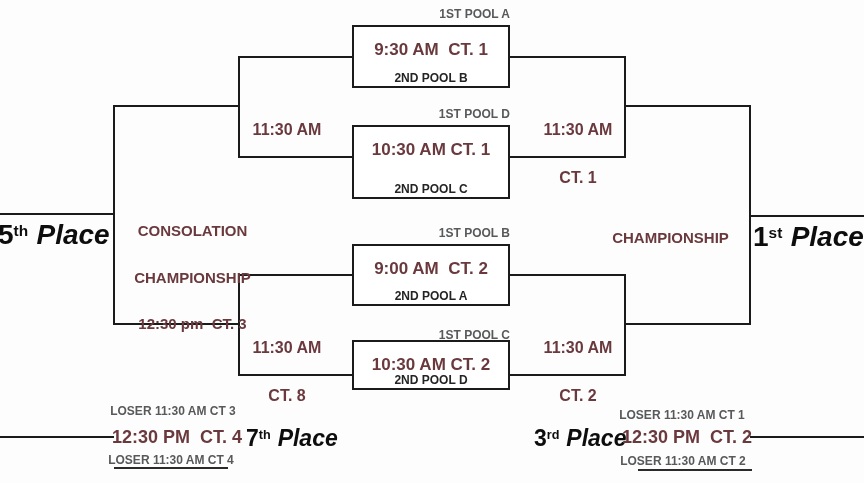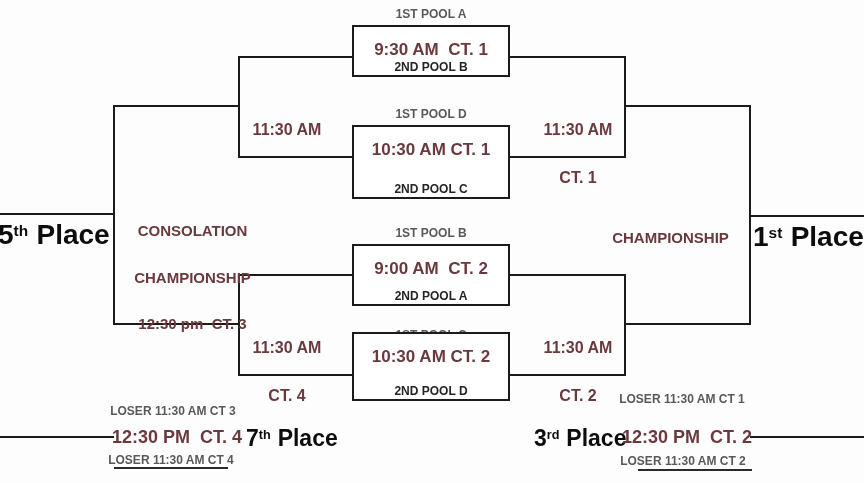--- a/index.html
+++ b/index.html
@@ -25,42 +25,42 @@
     position:absolute;top:13px;left:0;right:0;
     text-align:center;color:#6a393d;font-weight:bold;font-size:17px;line-height:20px;
     white-space:pre;
   }
   .match-seed{
     position:absolute;bottom:1px;left:0;right:0;
     text-align:center;color:#242424;font-weight:bold;font-size:12px;
   }
   .pool-label{
     position:absolute;left:352px;width:158px;
-    text-align:center;color:#58595b;font-weight:bold;font-size:12px;
+    text-align:right;color:#58595b;font-weight:bold;font-size:12px;
   }
 
   
   .semi-label{
     position:absolute;width:110px;text-align:center;
     color:#6a393d;font-weight:bold;font-size:16px;line-height:16px;white-space:pre;
   }
   
   .final-label{
     position:absolute;text-align:center;
     color:#6a393d;font-weight:bold;white-space:pre;
   }
   .final-consolation{left:115px;width:155px;top:192px;font-size:15px;line-height:15.5px;text-align:center;}
   .final-championship{left:593px;width:155px;top:199px;font-size:15px;line-height:15.5px;}
 
   
   .place{position:absolute;color:#0d0d0d;font-weight:bold;white-space:nowrap;}
   .place-big{font-size:28px;}
   .place-small{font-size:23px;}
   .ord{font-size:0.55em;vertical-align:0.55em;}
-  .pword{margin-left:0.30em;}
+  .pword{margin-left:0.30em;font-style:italic;}
 
   
   .loser-label{
     position:absolute;width:130px;text-align:center;
     color:#58595b;font-weight:bold;font-size:12px;white-space:nowrap;
   }
   .btime{
     position:absolute;width:122px;text-align:center;
     color:#6a393d;font-weight:bold;font-size:18px;white-space:pre;
   }
@@ -94,53 +94,53 @@
 
   <div class="hline" style="left:0px;top:213px;width:115px"></div>
   <div class="hline" style="left:749px;top:215px;width:115px"></div>
   <div class="hline" style="left:0px;top:436px;width:114px"></div>
   <div class="hline" style="left:750px;top:436px;width:114px"></div>
 
   <div class="blank-line" style="left:114px;top:467px;width:114px"></div>
   <div class="blank-line" style="left:638px;top:469px;width:114px"></div>
 
   <div class="pool-label" style="top:7px">1ST POOL A</div>
-  <div class="match-box" style="top:25px;height:52px">
+  <div class="match-box" style="top:25px;height:63px">
     <div class="match-time">9:30 AM  CT. 1</div>
     <div class="match-seed">2ND POOL B</div>
   </div>
 
   <div class="pool-label" style="top:107px">1ST POOL D</div>
   <div class="match-box" style="top:125px;height:74px">
     <div class="match-time">10:30 AM CT. 1</div>
     <div class="match-seed">2ND POOL C</div>
   </div>
 
   <div class="pool-label" style="top:226px">1ST POOL B</div>
   <div class="match-box" style="top:244px;height:62px">
     <div class="match-time">9:00 AM  CT. 2</div>
     <div class="match-seed">2ND POOL A</div>
   </div>
 
   <div class="pool-label" style="top:328px">1ST POOL C</div>
-  <div class="match-box" style="top:332px;height:69px">
+  <div class="match-box" style="top:340px;height:50px">
     <div class="match-time">10:30 AM CT. 2</div>
     <div class="match-seed">2ND POOL D</div>
   </div>
 
   <div class="semi-label" style="left:232px;top:90px">
     <div>11:30 AM</div>
   </div>
   <div class="semi-label" style="left:523px;top:90px">
     <div>11:30 AM</div>
     <div>CT. 1</div>
   </div>
   <div class="semi-label" style="left:232px;top:308px">
     <div>11:30 AM</div>
-    <div>CT. 4</div>
+    <div>CT. 8</div>
   </div>
   <div class="semi-label" style="left:523px;top:308px">
     <div>11:30 AM</div>
     <div>CT. 2</div>
   </div>
 
   <div class="final-label final-consolation">
     <div>CONSOLATION</div>
     <div>CHAMPIONSHIP</div>
     <div>12:30 pm  CT. 3</div>
@@ -159,17 +159,17 @@
     <span>7</span><span class="ord">th</span><span class="pword">Place</span>
   </div>
   <div class="place place-small" style="left:534px;top:425px">
     <span>3</span><span class="ord">rd</span><span class="pword">Place</span>
   </div>
 
   <div class="loser-label" style="left:108px;top:404px">LOSER 11:30 AM CT 3</div>
   <div class="btime" style="left:112px;top:427px">12:30 PM  CT. 4</div>
   <div class="loser-label" style="left:106px;top:453px">LOSER 11:30 AM CT 4</div>
 
-  <div class="loser-label" style="left:617px;top:392px">LOSER 11:30 AM CT 1</div>
+  <div class="loser-label" style="left:617px;top:408px">LOSER 11:30 AM CT 1</div>
   <div class="btime" style="left:622px;top:427px">12:30 PM  CT. 2</div>
   <div class="loser-label" style="left:618px;top:454px">LOSER 11:30 AM CT 2</div>
 
 </div>
 
 </body></html>

